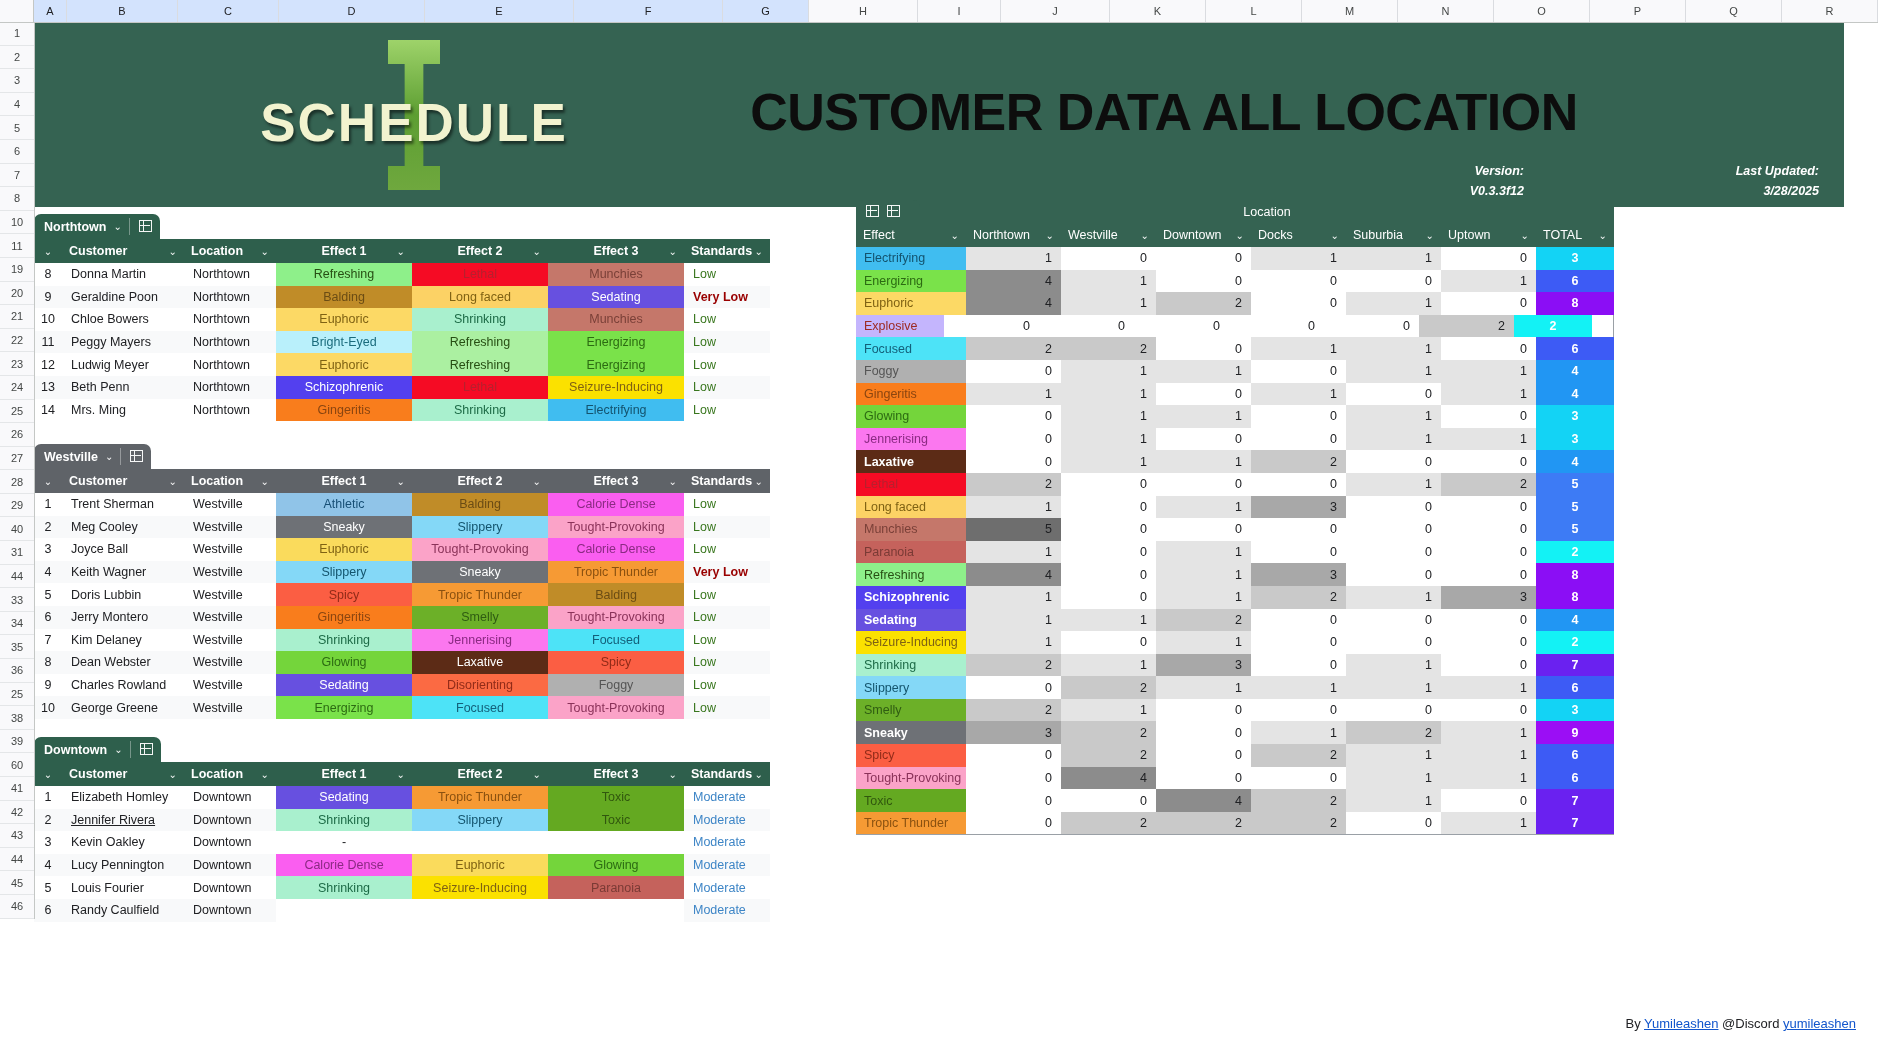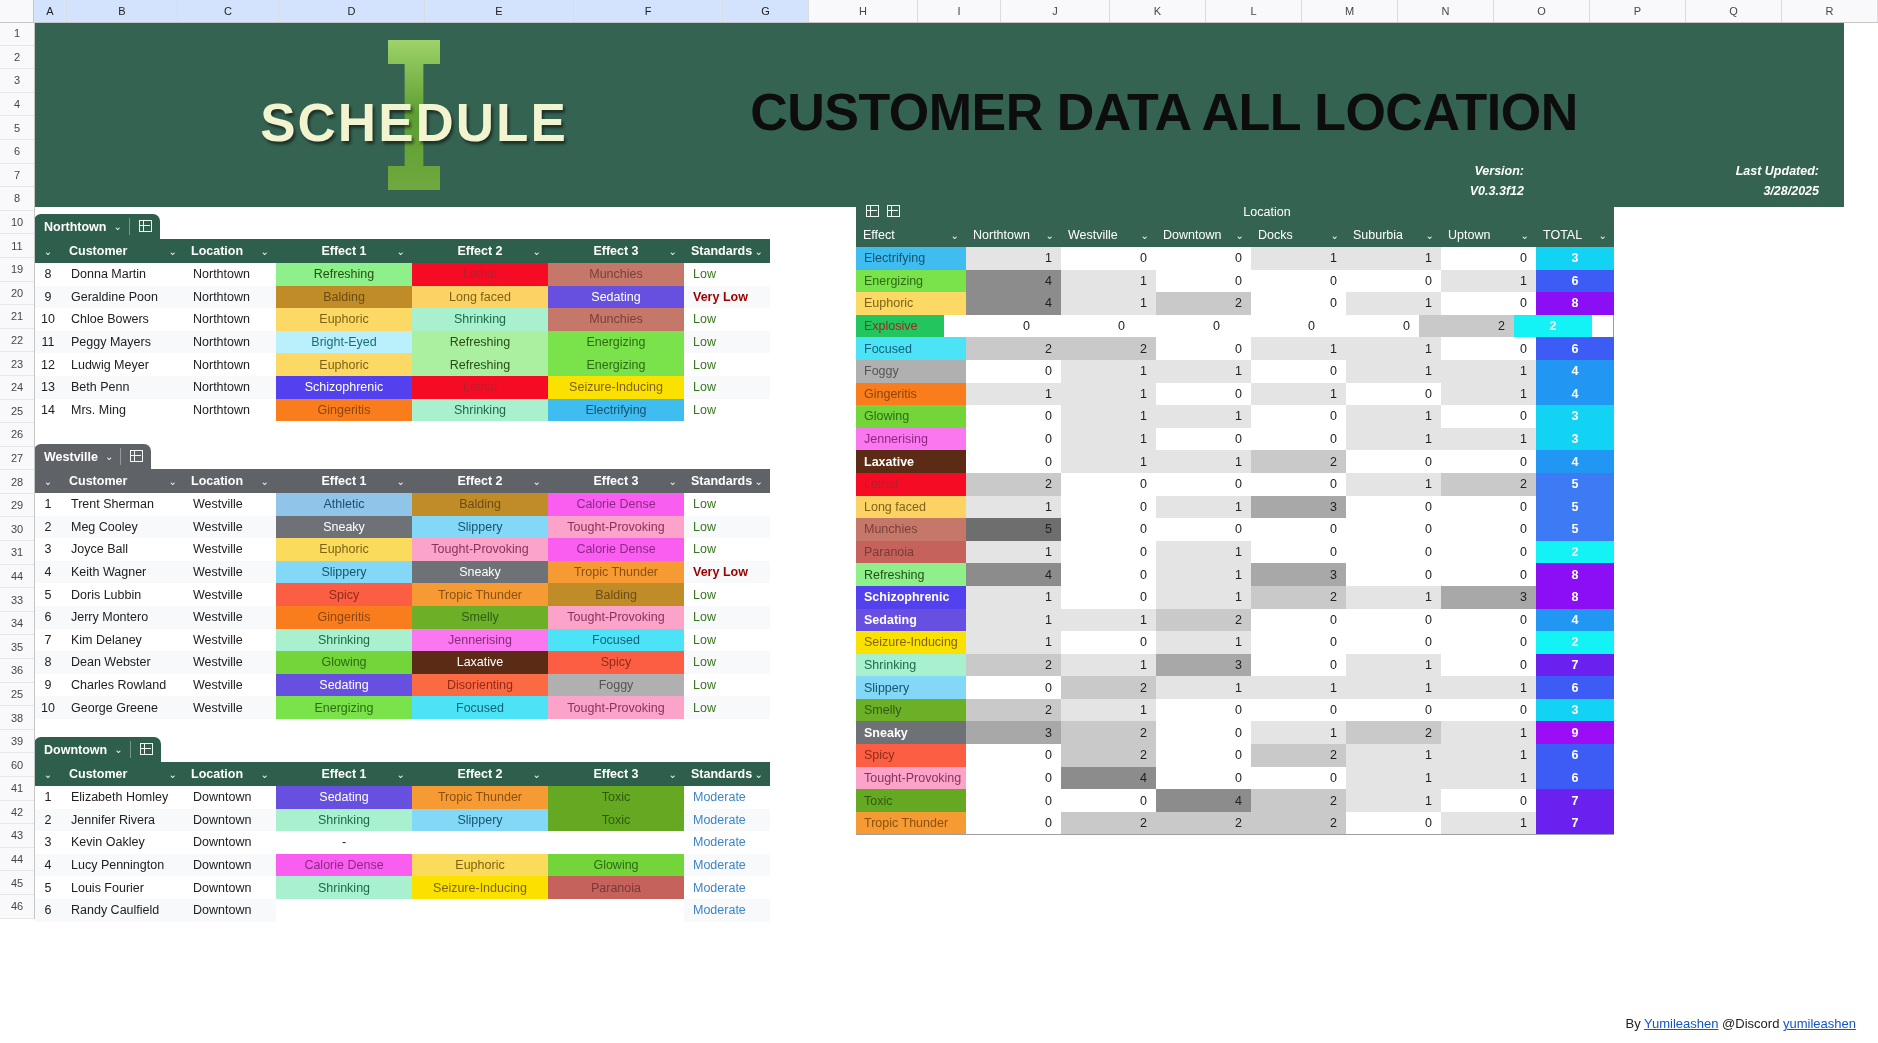--- a/index.html
+++ b/index.html
@@ -121,21 +121,21 @@
       <div class="rowhead">20</div>
       <div class="rowhead">21</div>
       <div class="rowhead">22</div>
       <div class="rowhead">23</div>
       <div class="rowhead">24</div>
       <div class="rowhead">25</div>
       <div class="rowhead">26</div>
       <div class="rowhead">27</div>
       <div class="rowhead">28</div>
       <div class="rowhead">29</div>
-      <div class="rowhead">30</div>
+      <div class="rowhead">40</div>
       <div class="rowhead">31</div>
       <div class="rowhead">44</div>
       <div class="rowhead">33</div>
       <div class="rowhead">34</div>
       <div class="rowhead">35</div>
       <div class="rowhead">36</div>
       <div class="rowhead">25</div>
       <div class="rowhead">38</div>
       <div class="rowhead">39</div>
       <div class="rowhead">60</div>
@@ -417,21 +417,21 @@
           </div><div class="drow" style="width: 736px;">
             <div class="dcell num" style="width: 28px;">1</div>
             <div class="dcell pad" style="width: 122px;">Elizabeth Homley</div>
             <div class="dcell pad" style="width: 92px;">Downtown</div>
             <div class="dcell ctr" style="width: 136px; background: rgb(103, 80, 224); color: rgb(255, 255, 255);">Sedating</div>
             <div class="dcell ctr" style="width: 136px; background: rgb(246, 154, 52); color: rgb(138, 81, 16);">Tropic Thunder</div>
             <div class="dcell ctr" style="width: 136px; background: rgb(100, 169, 33); color: rgb(49, 87, 14);">Toxic</div>
             <div class="dcell pad" style="width: 86px; color: rgb(61, 133, 198);">Moderate</div>
           </div><div class="drow alt" style="width: 736px;">
             <div class="dcell num" style="width: 28px;">2</div>
-            <div class="dcell pad" style="width: 122px;">Jennifer Rivera</div>
+            <div class="dcell pad" style="width: 122px; text-decoration: underline;">Jennifer Rivera</div>
             <div class="dcell pad" style="width: 92px;">Downtown</div>
             <div class="dcell ctr" style="width: 136px; background: rgb(169, 240, 206); color: rgb(29, 107, 71);">Shrinking</div>
             <div class="dcell ctr" style="width: 136px; background: rgb(132, 216, 247); color: rgb(20, 85, 110);">Slippery</div>
             <div class="dcell ctr" style="width: 136px; background: rgb(100, 169, 33); color: rgb(49, 87, 14);">Toxic</div>
             <div class="dcell pad" style="width: 86px; color: rgb(61, 133, 198);">Moderate</div>
           </div><div class="drow" style="width: 736px;">
             <div class="dcell num" style="width: 28px;">3</div>
             <div class="dcell pad" style="width: 122px;">Kevin Oakley</div>
             <div class="dcell pad" style="width: 92px;">Downtown</div>
             <div class="dcell ctr" style="width: 136px; background: rgb(255, 255, 255); color: rgb(32, 33, 36);">-</div>
@@ -540,21 +540,21 @@
             <div class="pv-c eff" style="width: 110px; background: rgb(252, 217, 101); color: rgb(127, 98, 19);">Euphoric</div>
             <div class="pv-c r" style="width: 95px; background: rgb(140, 140, 140);">4</div>
             <div class="pv-c r" style="width: 95px; background: rgb(228, 228, 228);">1</div>
             <div class="pv-c r" style="width: 95px; background: rgb(201, 201, 201);">2</div>
             <div class="pv-c r" style="width: 95px; background: rgb(255, 255, 255);">0</div>
             <div class="pv-c r" style="width: 95px; background: rgb(228, 228, 228);">1</div>
             <div class="pv-c r" style="width: 95px; background: rgb(255, 255, 255);">0</div>
             <div class="pv-c tot" style="width: 78px; background: rgb(139, 14, 245);">8</div>
           </div>
           <div class="pv-row" style="width: 758px;">
-            <div class="pv-c eff" style="width: 88px; background: #22c55e; color: rgb(156, 42, 34);">Explosive</div>
+            <div class="pv-c eff" style="width: 88px; background: #c4b5fd; color: rgb(156, 42, 34);">Explosive</div>
             <div class="pv-c r" style="width: 95px; background: rgb(255, 255, 255);">0</div>
             <div class="pv-c r" style="width: 95px; background: rgb(255, 255, 255);">0</div>
             <div class="pv-c r" style="width: 95px; background: rgb(255, 255, 255);">0</div>
             <div class="pv-c r" style="width: 95px; background: rgb(255, 255, 255);">0</div>
             <div class="pv-c r" style="width: 95px; background: rgb(255, 255, 255);">0</div>
             <div class="pv-c r" style="width: 95px; background: rgb(201, 201, 201);">2</div>
             <div class="pv-c tot" style="width: 78px; background: rgb(19, 242, 245);">2</div>
           </div>
           <div class="pv-row" style="width: 758px;">
             <div class="pv-c eff" style="width: 110px; background: rgb(77, 227, 247); color: rgb(19, 96, 122);">Focused</div>

